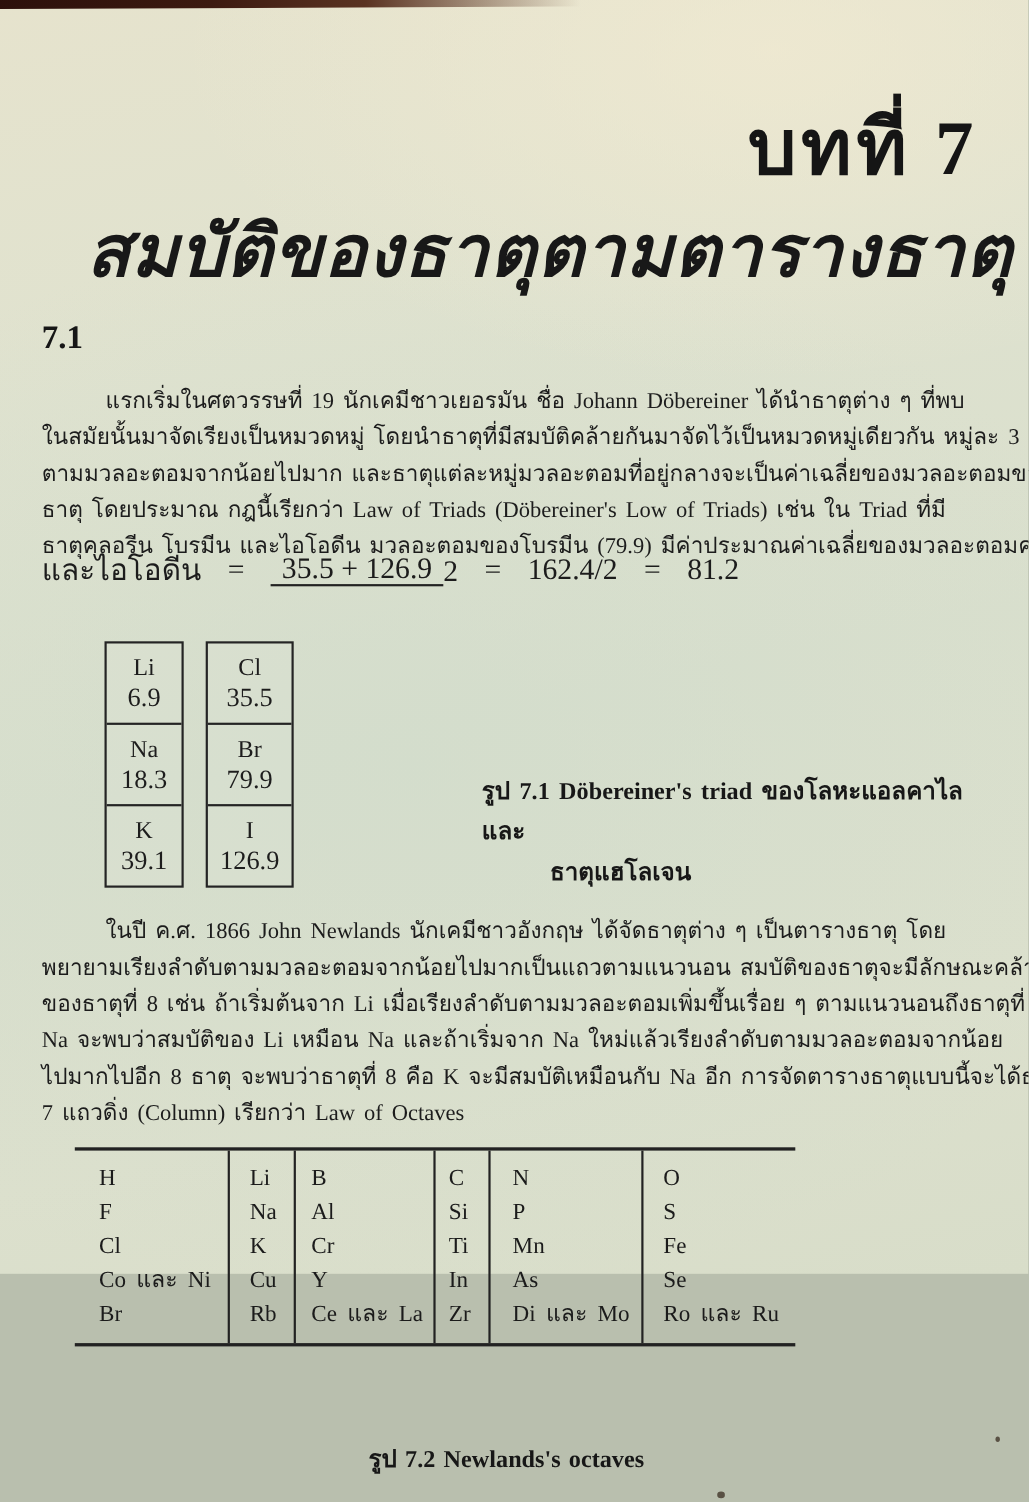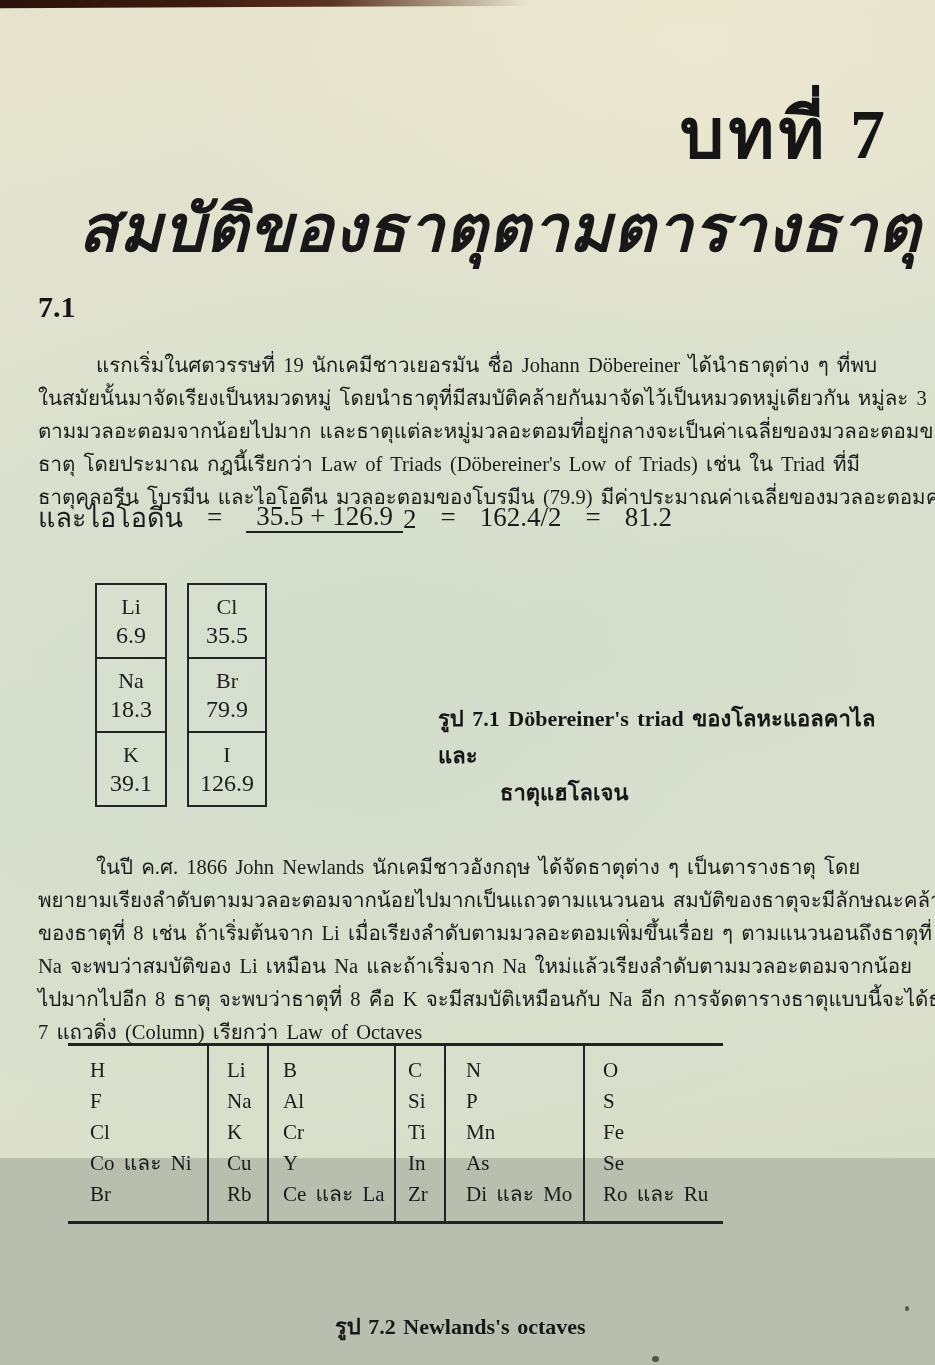--- a/index.html
+++ b/index.html
@@ -35,21 +35,21 @@
   .section-heading{
     position:absolute;left:38px;top:290px;
     font-size:30px;font-weight:bold;color:#161616;display:flex;gap:16px;align-items:baseline;
   }
   .body-par{
     position:absolute;left:38px;width:872px;
     font-size:20.5px;line-height:33px;color:#1c1c1c;word-spacing:3px;
     white-space:nowrap;
   }
   .par-1{top:349px;}
-  .par-2{top:831px;margin-top:20px;}
+  .par-2{top:831px;}
   .indent{padding-left:58px;}
 
   .formula-row{
     position:absolute;left:38px;top:496px;
     display:flex;align-items:center;gap:24px;font-size:27px;color:#1c1c1c;
   }
   .fraction{display:inline-flex;flex-direction:row;align-items:center;line-height:26px;}
   .frac-num{padding:0 10px 2px 10px;border-bottom:2px solid #222;}
   .frac-den{padding-top:2px;}
 

